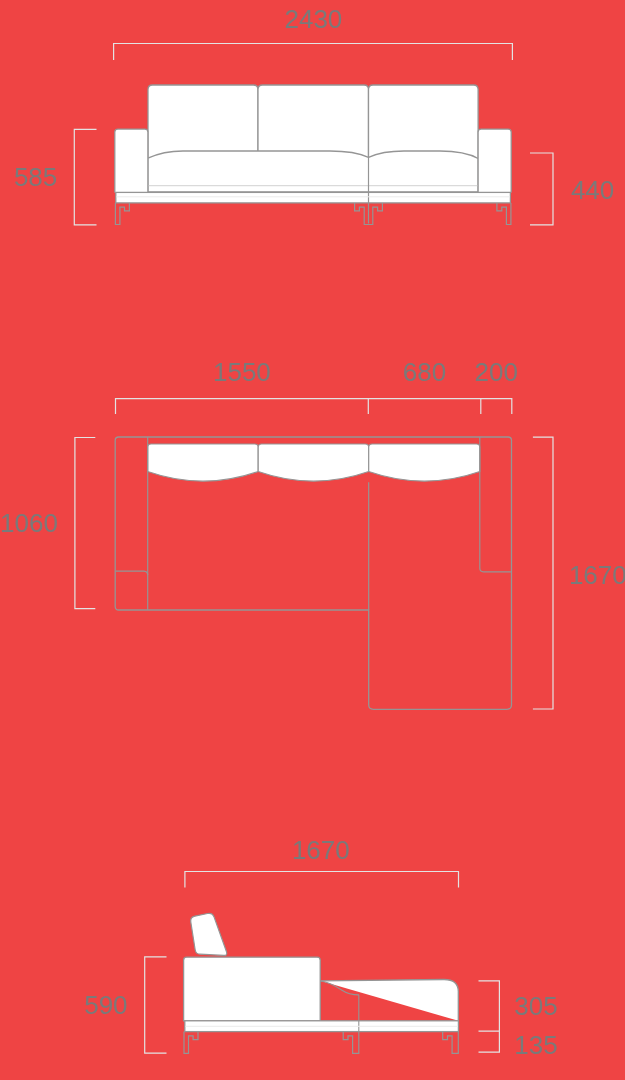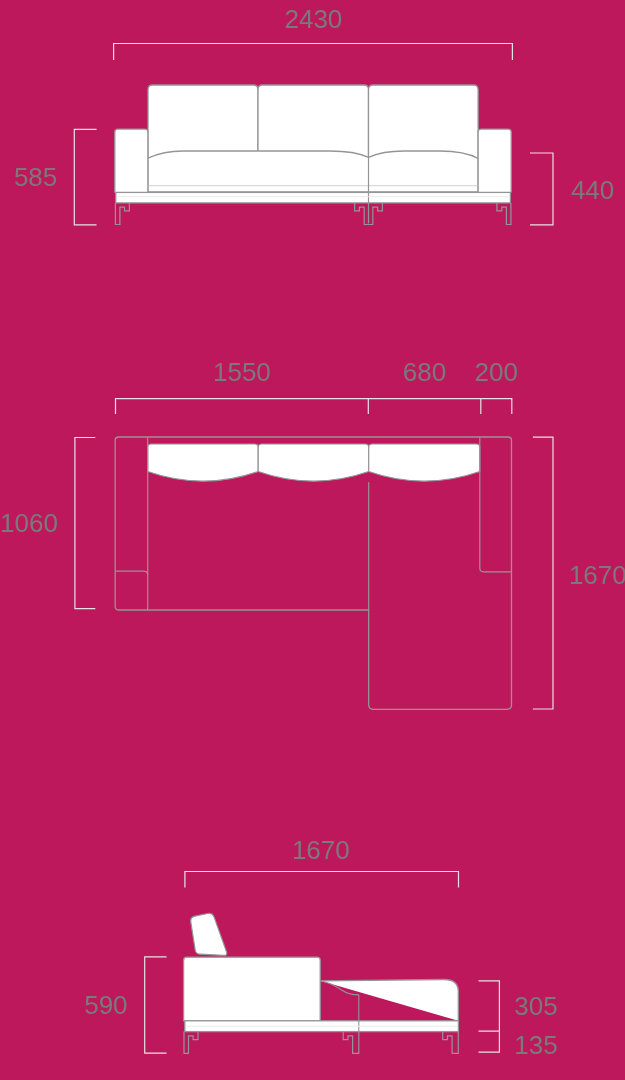--- a/index.html
+++ b/index.html
@@ -1,16 +1,16 @@
 <!DOCTYPE html>
 <html><head>
 <meta charset="utf-8">
 <style>
   html,body{margin:0;padding:0;background:#ffffff;}
-  .wrap{width:625px;height:1080px;position:relative;overflow:hidden;background:#be185d;}
+  .wrap{width:625px;height:1080px;position:relative;overflow:hidden;background:#ef4444;}
   svg{display:block;filter:blur(0.32px);}
   text{font-family:"Liberation Sans", sans-serif;fill:#7a7a7a;font-size:26px;}
 </style>
 </head>
 <body>
 <div class="wrap">
 <svg width="625" height="1080" viewBox="0 0 625 1080" fill="none" stroke-linecap="butt" stroke-linejoin="miter">
 
 <g id="front-view">
 

